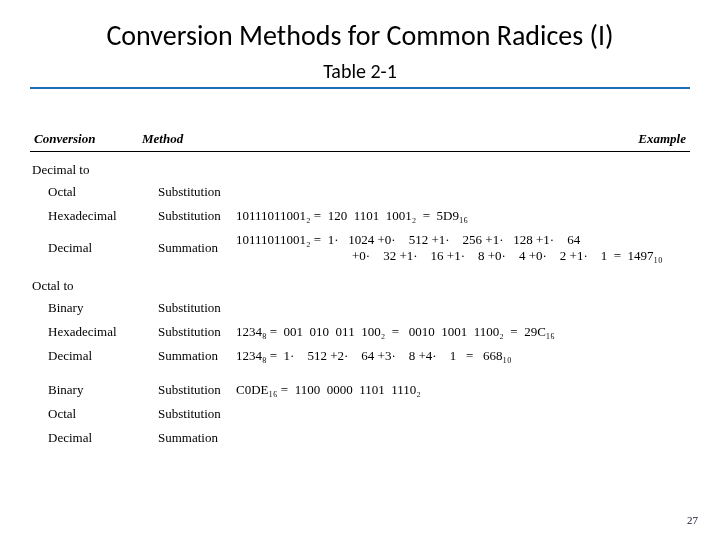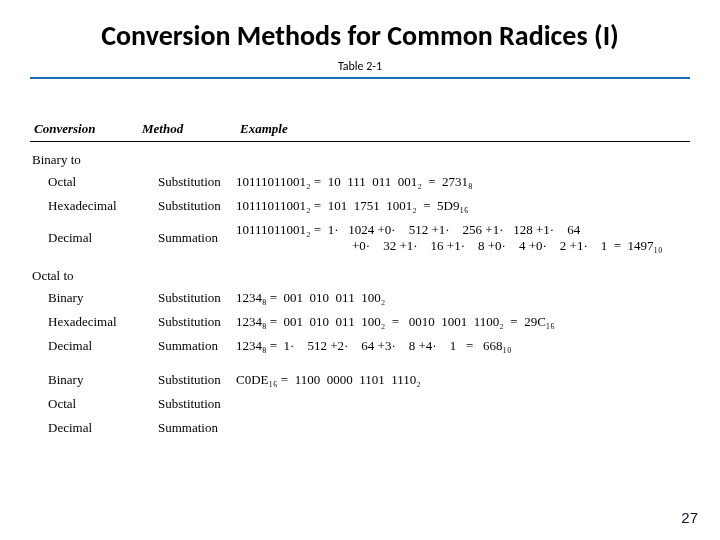--- a/index.html
+++ b/index.html
@@ -11,27 +11,27 @@
     background: #fff;
     color: #000;
     position: relative;
   }
   .slide {
     padding: 18px 30px 0 30px;
   }
   h1 {
     font-family: Calibri, Arial, sans-serif;
     font-size: 28px;
-    font-weight: bold;
+    font-weight: normal;
     margin: 0 0 6px 0;
     text-align: center;
   }
   .caption {
     font-family: Calibri, Arial, sans-serif;
-    font-size: 12px;
+    font-size: 20px;
     text-align: center;
     margin-bottom: 4px;
   }
   .rule-top {
     border-top: 2px solid #1a6fb5;
     height: 0;
     margin: 0 0 2px 0;
   }
   .rule-mid {
     border-top: 1px solid #000;
@@ -43,21 +43,21 @@
     font-family: "Times New Roman", serif;
     font-size: 13px;
     margin-top: 40px;
   }
   table.hdr th {
     text-align: left;
     font-style: italic;
     font-weight: bold;
     padding: 2px 4px;
   }
-  table.hdr th.center { text-align: left; }
+  table.hdr th.center { text-align: right; }
   .content {
     font-family: "Times New Roman", serif;
     font-size: 13px;
   }
   .group {
     margin-top: 10px;
   }
   .group-title {
     font-size: 13px;
     padding: 0 0 2px 2px;
@@ -68,22 +68,22 @@
     align-items: center;
   }
   .c1 { width: 82px; flex:0 0 82px; }
   .c2 { width: 78px; flex:0 0 78px;margin-left:28px; }
   .c3 { flex: 1; white-space: pre; }
   .c3 .line2 { display:block; padding-left: 116px; }
   .pagenum {
     position: absolute;
     bottom: 14px;
     right: 22px;
-    font-family: Liberation Sans, sans-serif;
-    font-size: 15px;
+    font-family: Liberation Serif, serif;
+    font-size: 11px;
     color: #0f172a;
   }
 </style>
 </head>
 <body>
 
 <div class="slide">
   <h1>Conversion Methods for Common Radices (I)</h1>
   <div class="caption">Table  2-1</div>
   <div class="rule-top"></div>
@@ -94,43 +94,41 @@
       <th style="width:100px">Conversion</th>
       <th style="width:90px">Method</th>
       <th class="center">Example</th>
     </tr>
   </tbody>
     </table>
   <div class="rule-mid"></div>
 
   <div class="content" id="content">
       <div class="group">
-        <div class="group-title">Binary to</div>
+        <div class="group-title">Decimal to</div>
         <div class="row">
           <div class="c1">Octal</div>
           <div class="c2">Substitution</div>
-          <div class="c3">10111011001₂ =  10  111  011  001₂  =  2731₈</div>
         </div>
         <div class="row">
           <div class="c1">Hexadecimal</div>
           <div class="c2">Substitution</div>
-          <div class="c3">10111011001₂ =  101  1751  1001₂  =  5D9₁₆</div>
+          <div class="c3">10111011001₂ =  120  1101  1001₂  =  5D9₁₆</div>
         </div>
         <div class="row">
           <div class="c1">Decimal</div>
           <div class="c2">Summation</div>
           <div class="c3">10111011001₂ =  1·   1024 +0·    512 +1·    256 +1·   128 +1·    64<span class="line2">+0·    32 +1·    16 +1·    8 +0·    4 +0·    2 +1·    1  =  1497₁₀</span></div>
         </div>
       </div>
       <div class="group">
         <div class="group-title">Octal to</div>
         <div class="row">
           <div class="c1">Binary</div>
           <div class="c2">Substitution</div>
-          <div class="c3">1234₈ =  001  010  011  100₂</div>
         </div>
         <div class="row">
           <div class="c1">Hexadecimal</div>
           <div class="c2">Substitution</div>
           <div class="c3">1234₈ =  001  010  011  100₂  =   0010  1001  1100₂  =  29C₁₆</div>
         </div>
         <div class="row">
           <div class="c1">Decimal</div>
           <div class="c2">Summation</div>
           <div class="c3">1234₈ =  1·    512 +2·    64 +3·    8 +4·    1   =   668₁₀</div>

